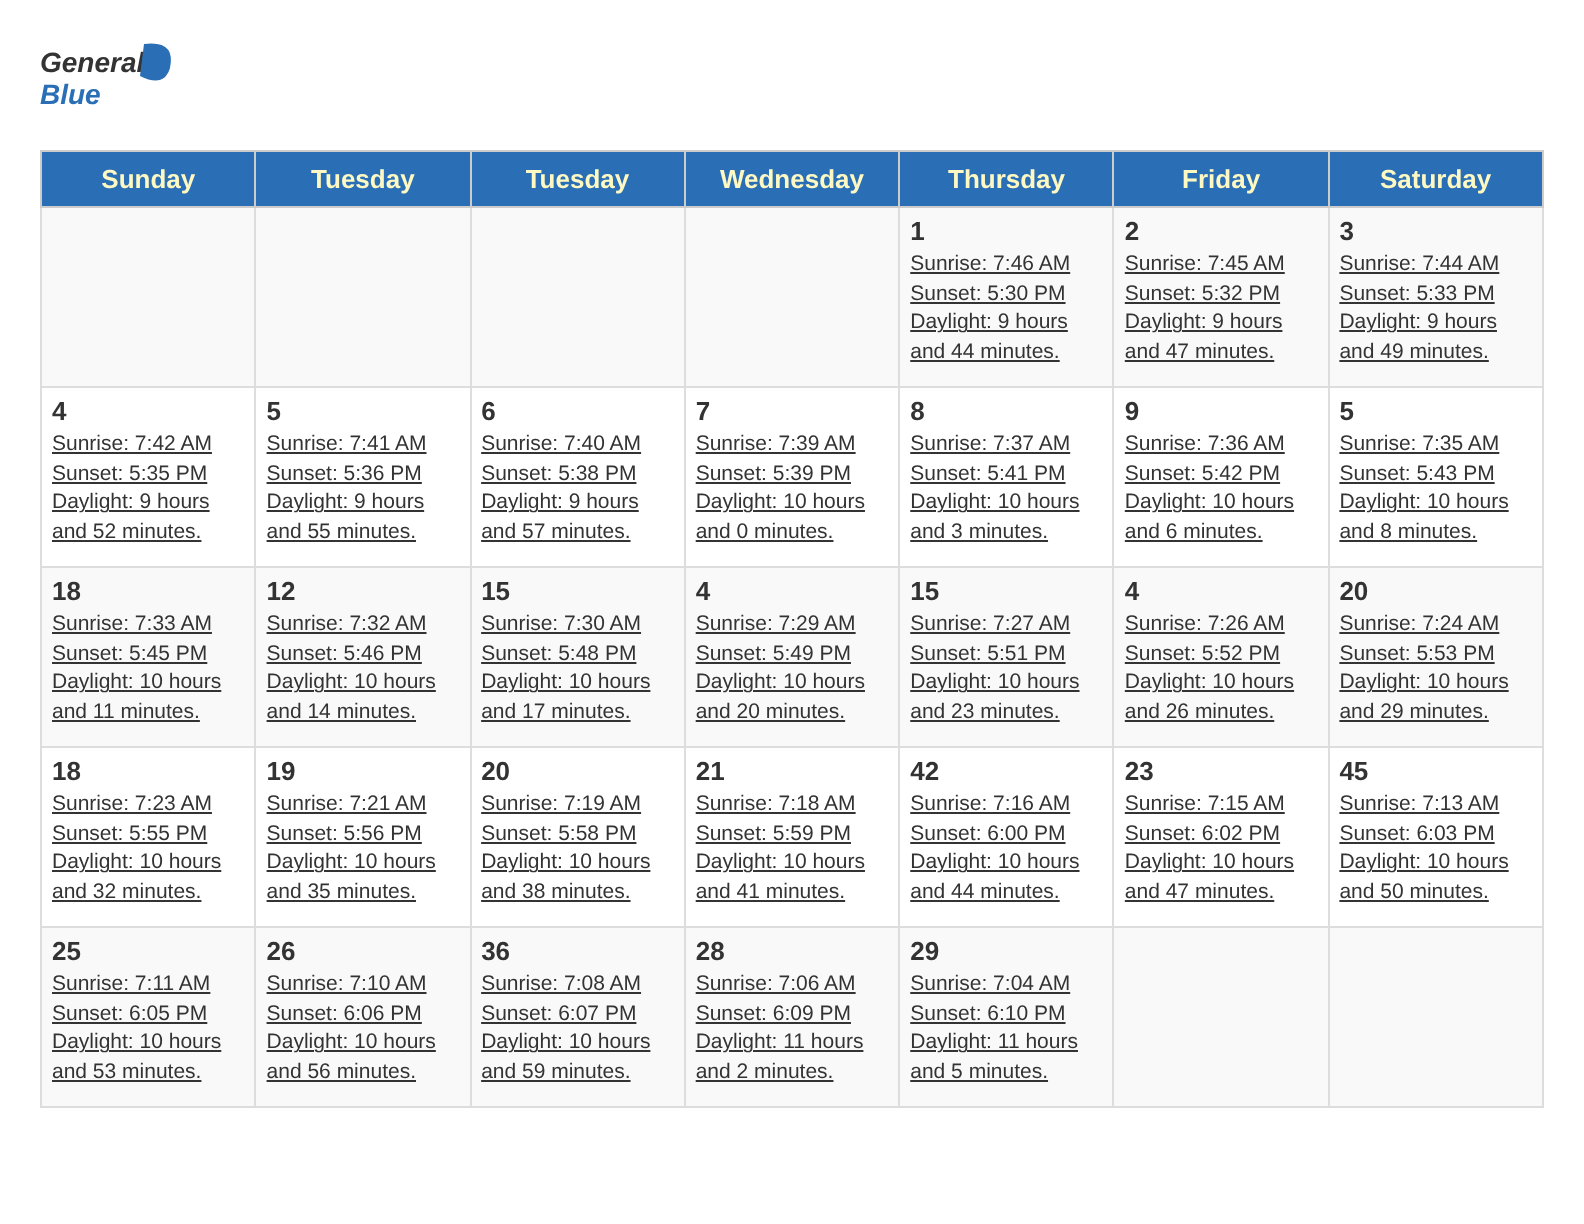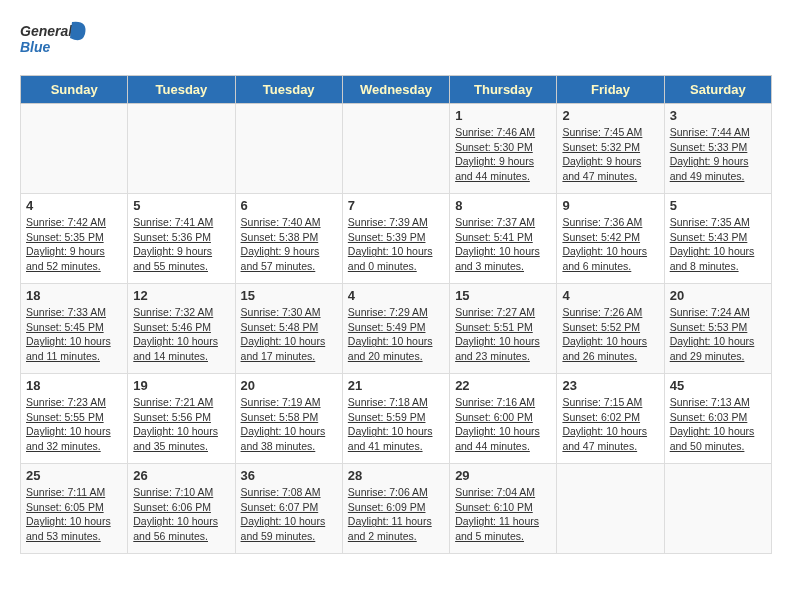--- a/index.html
+++ b/index.html
@@ -199,21 +199,21 @@
         </td>
         <td>
           <span class="day-number">20</span>
           <div class="day-info">Sunrise: 7:19 AM<br>Sunset: 5:58 PM<br>Daylight: 10 hours and 38 minutes.</div>
         </td>
         <td>
           <span class="day-number">21</span>
           <div class="day-info">Sunrise: 7:18 AM<br>Sunset: 5:59 PM<br>Daylight: 10 hours and 41 minutes.</div>
         </td>
         <td>
-          <span class="day-number">22</span>
+          <span class="day-number">42</span>
           <div class="day-info">Sunrise: 7:16 AM<br>Sunset: 6:00 PM<br>Daylight: 10 hours and 44 minutes.</div>
         </td>
         <td>
           <span class="day-number">23</span>
           <div class="day-info">Sunrise: 7:15 AM<br>Sunset: 6:02 PM<br>Daylight: 10 hours and 47 minutes.</div>
         </td>
         <td>
           <span class="day-number">45</span>
           <div class="day-info">Sunrise: 7:13 AM<br>Sunset: 6:03 PM<br>Daylight: 10 hours and 50 minutes.</div>
         </td>

